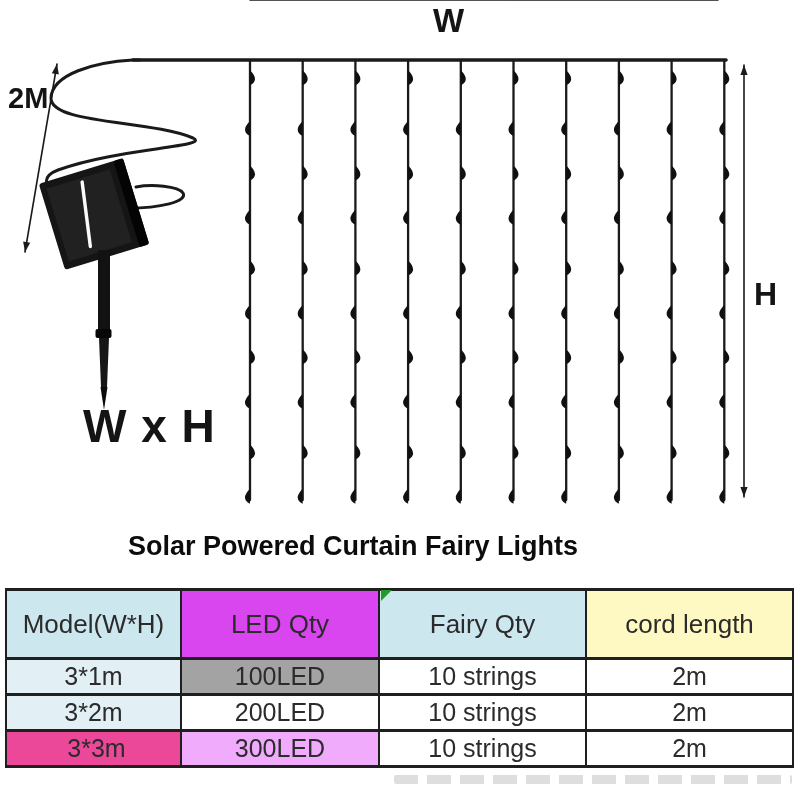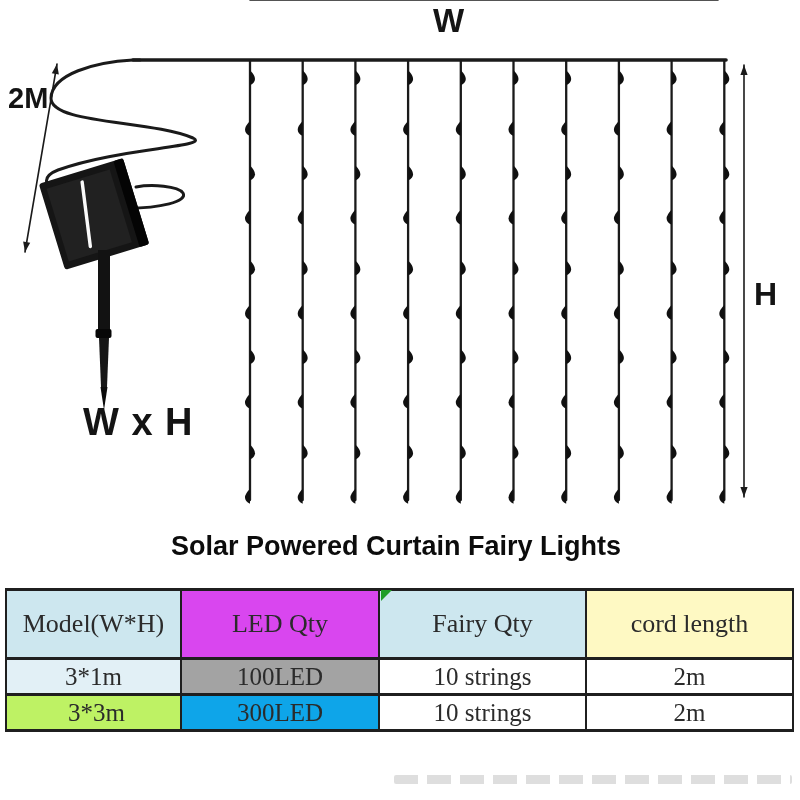--- a/index.html
+++ b/index.html
@@ -8,30 +8,30 @@
     font-family:"Liberation Sans",sans-serif;
   }
   .lbl{
     position:absolute;font-weight:bold;color:#141414;line-height:1;
     font-family:"Liberation Sans",sans-serif;white-space:nowrap;
   }
   #width-label{left:0;top:4px;width:900px;font-size:33px;}
   #width-label span{position:absolute;left:433px;}
   #height-label{left:754px;top:278px;font-size:32px;}
   #cordlen-label{left:8px;top:84px;font-size:29px;}
-  #size-label{left:83px;top:403px;font-size:38px;letter-spacing:1px;}
+  #size-label{left:83px;top:403px;font-size:46px;letter-spacing:1px;}
   #product-title{
     position:absolute;left:0;top:531px;width:706px;text-align:center;
-    font-size:27px;font-weight:bold;color:#0c0c0c;padding-left:43px;
+    font-size:27px;font-weight:bold;color:#0c0c0c;
   }
   #diagram-svg{position:absolute;left:0;top:0;}
   table#spec-table{
     position:absolute;left:5px;top:588px;width:787px;
     border-collapse:collapse;table-layout:fixed;
-    font-family:Liberation Serif, serif;color:#2b2b2b;
+    font-family:Liberation Sans, sans-serif;color:#2b2b2b;
   }
   #spec-table th,#spec-table td{
     border:2px solid #1f1f1f;border-top-width:3px;border-bottom-width:3px;
     text-align:center;vertical-align:middle;font-weight:normal;
     overflow:hidden;white-space:nowrap;
   }
   #spec-table th{height:64px;font-size:26px;}
   #spec-table td{height:31px;font-size:25px;}
   #green-marker{
     position:absolute;left:381px;top:590px;width:0;height:0;
@@ -207,24 +207,30 @@
         </tr>
       </thead>
     <tbody>
         <tr>
           <td style="background: rgb(226, 240, 246); margin-top: 35px;">3*1m</td>
           <td style="background: #a3a3a3;">100LED</td>
           <td style="background: rgb(255, 255, 255);">10 strings</td>
           <td style="background: rgb(255, 255, 255);">2m</td>
         </tr>
         <tr>
-          <td style="background: #bef264; padding-left: 7px;">3*3m</td>
-          <td style="background: #0ea5e9; margin-top: 16px;">300LED</td>
+          <td style="background: rgb(226, 240, 246);">3*2m</td>
+          <td style="background: rgb(255, 255, 255);">200LED</td>
           <td style="background: rgb(255, 255, 255);">10 strings</td>
           <td style="background: rgb(255, 255, 255);">2m</td>
         </tr>
+        <tr>
+          <td style="background: #ec4899; padding-left: 7px;">3*3m</td>
+          <td style="background: #f0abfc; margin-top: 16px;">300LED</td>
+          <td style="background: rgb(255, 255, 255);">10 strings</td>
+          <td style="background: rgb(255, 255, 255);">2m</td>
+        </tr>
       </tbody>
   </table>
 
   <div id="green-marker"></div>
   <div id="watermark-artifact"></div>
 
 </div>
 
 </body></html>

